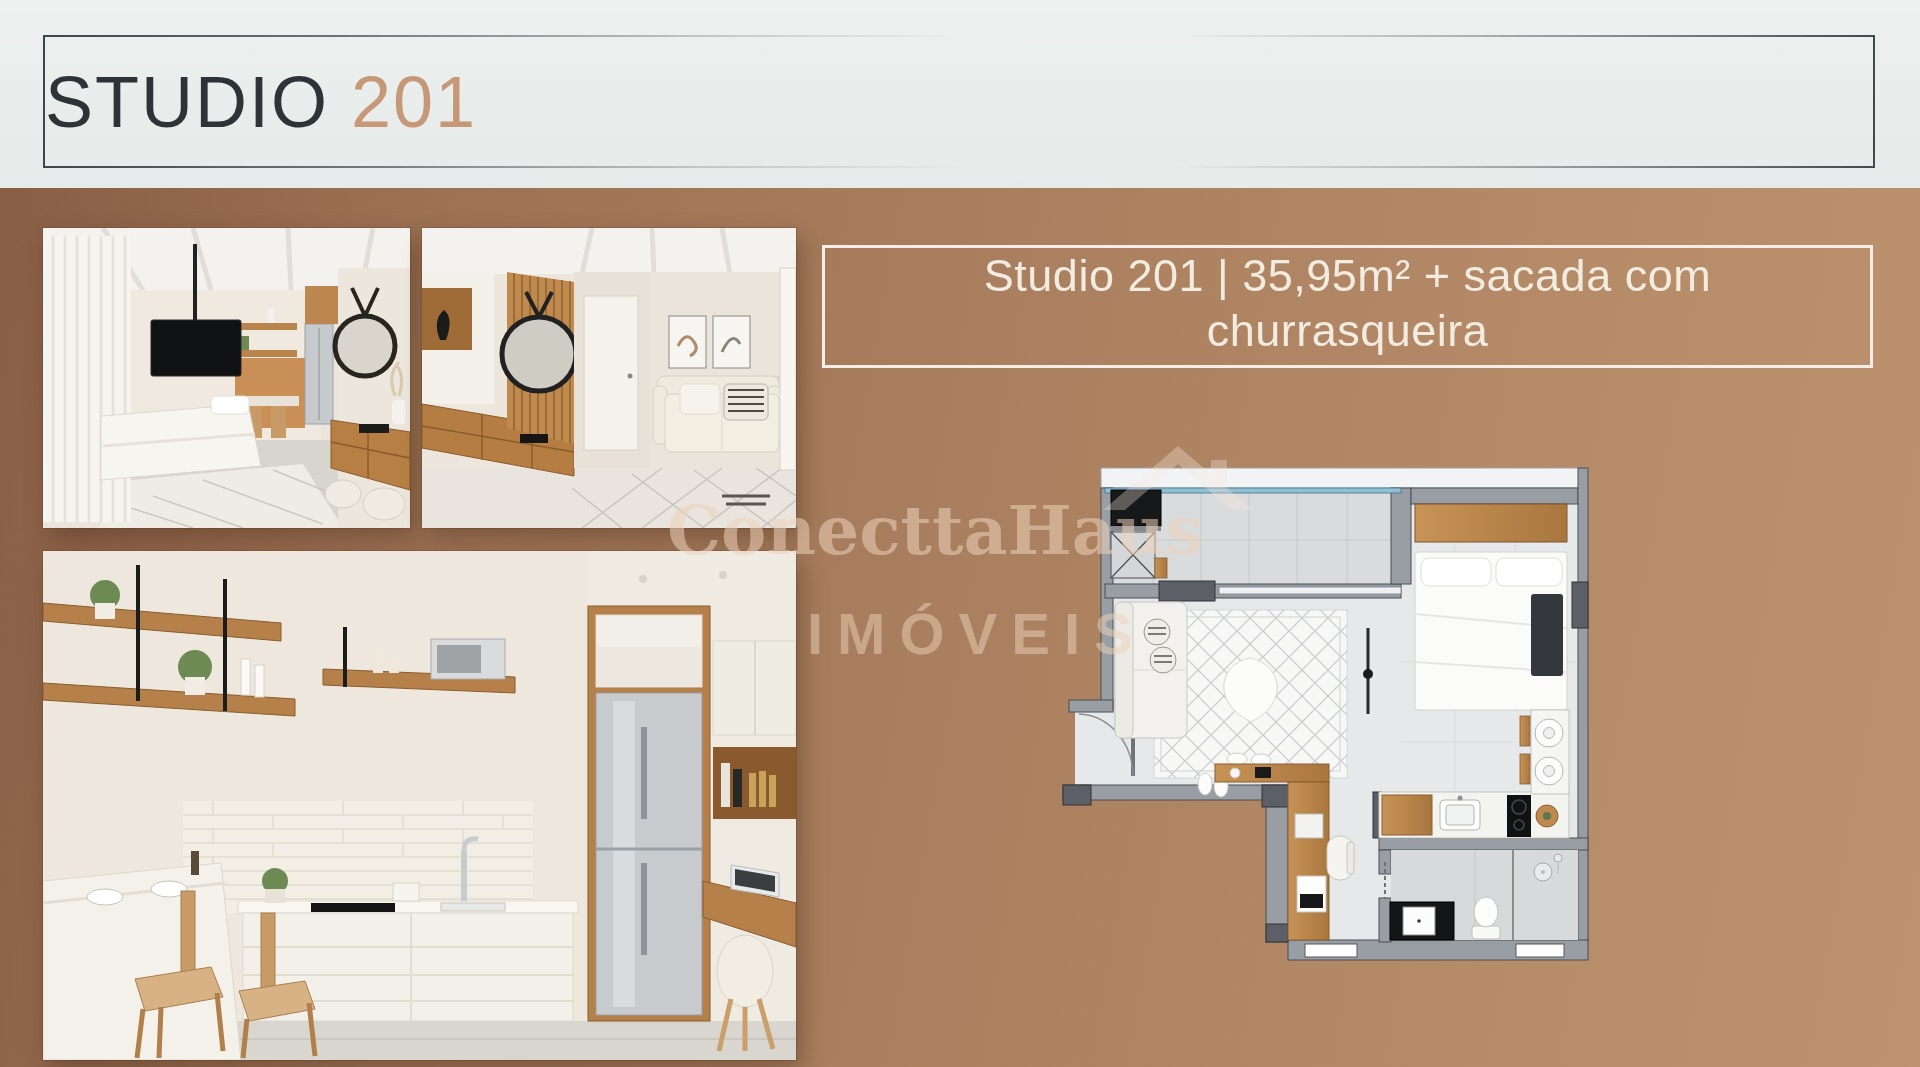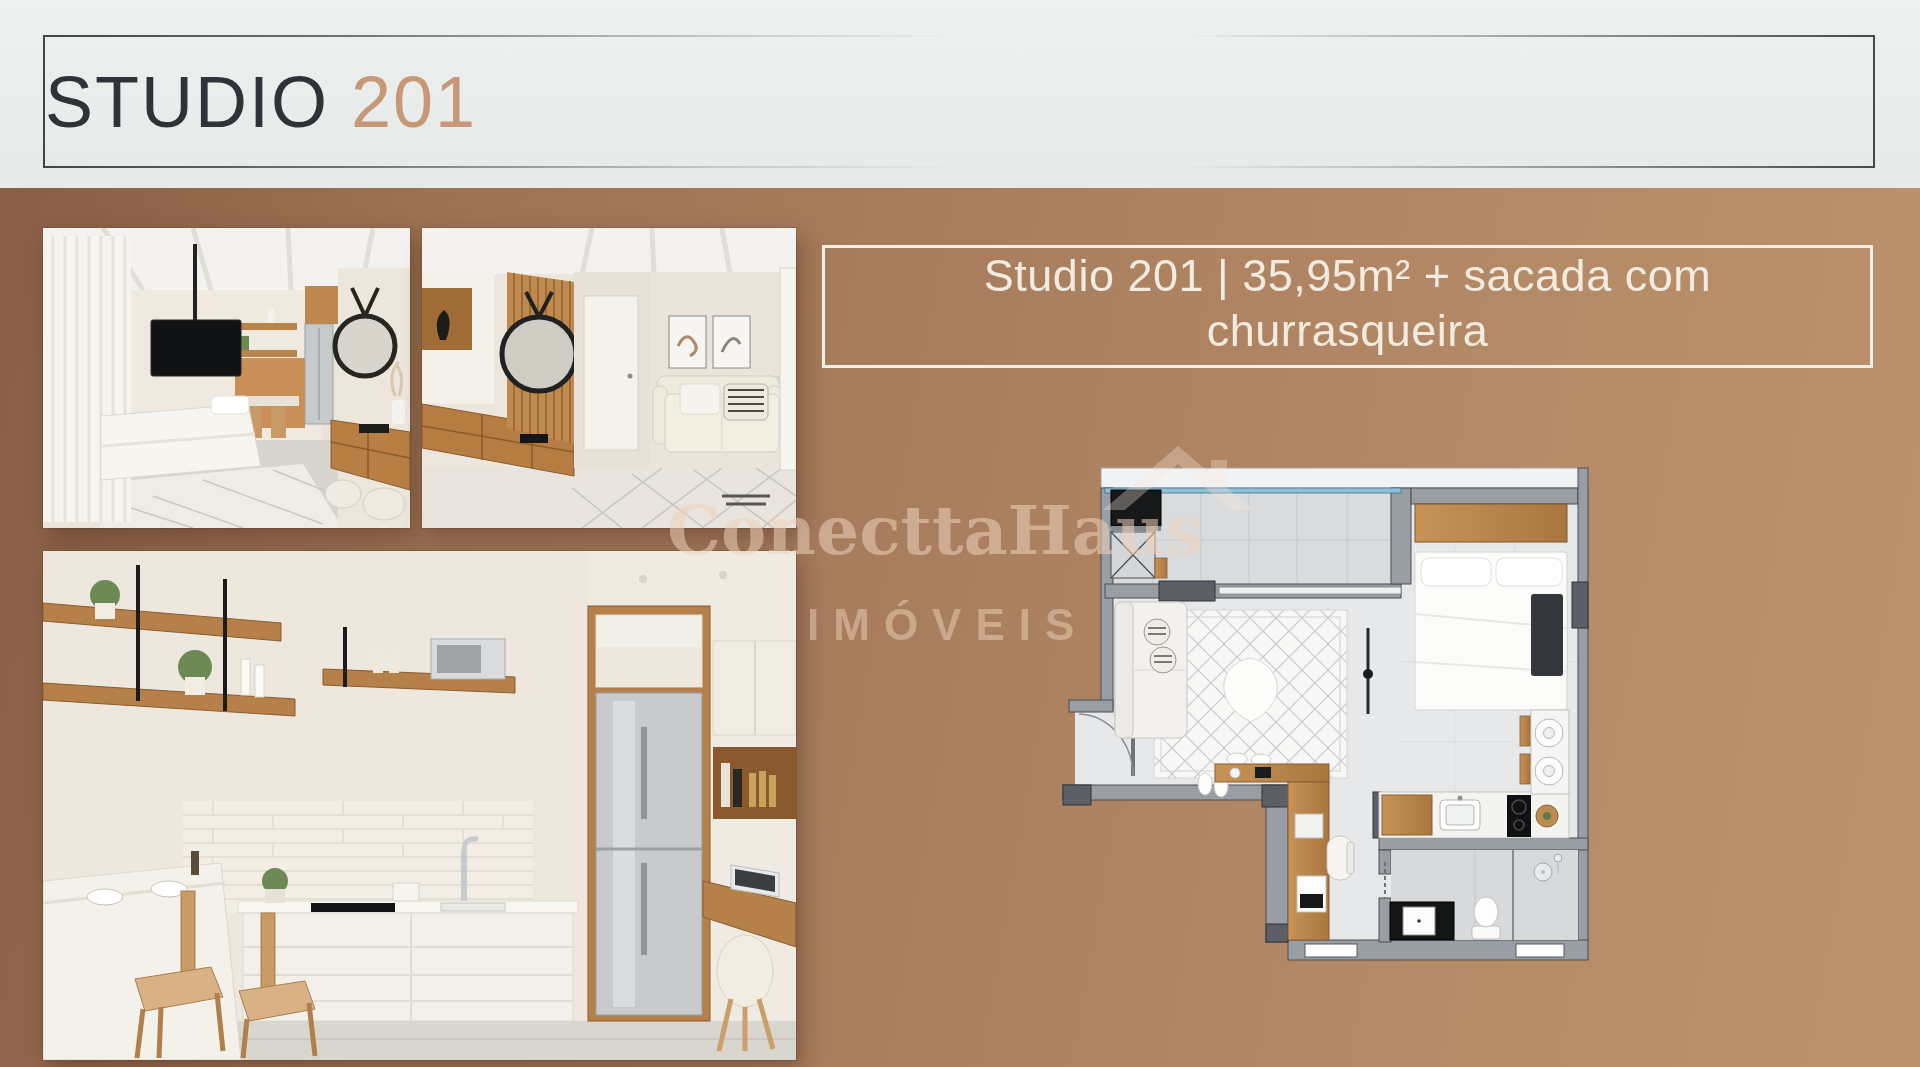--- a/index.html
+++ b/index.html
@@ -48,21 +48,21 @@
   .floor-plan{position:absolute;left:1055px;top:462px;width:540px;height:518px;}
   
   .watermark{position:absolute;left:655px;top:438px;width:660px;height:235px;z-index:30;pointer-events:none;}
   .wm-brand{
     position:absolute;left:12px;top:52px;
     font-family:"DejaVu Serif","Liberation Serif",serif;font-weight:bold;
     font-size:68px;color:rgba(236,210,186,0.55);white-space:nowrap;
   }
   .wm-tagline{
     position:absolute;left:152px;top:162px;
-    font-size:44px;font-weight:bold;letter-spacing:14px;color:rgba(236,210,186,0.5);
+    font-size:58px;font-weight:bold;letter-spacing:14px;color:rgba(236,210,186,0.5);
     white-space:nowrap;
   }
   .wm-house{position:absolute;left:438px;top:0px;opacity:.32;}
 </style>
 </head>
 <body>
 
 <div id="stage">
 
   <div class="header-band">

